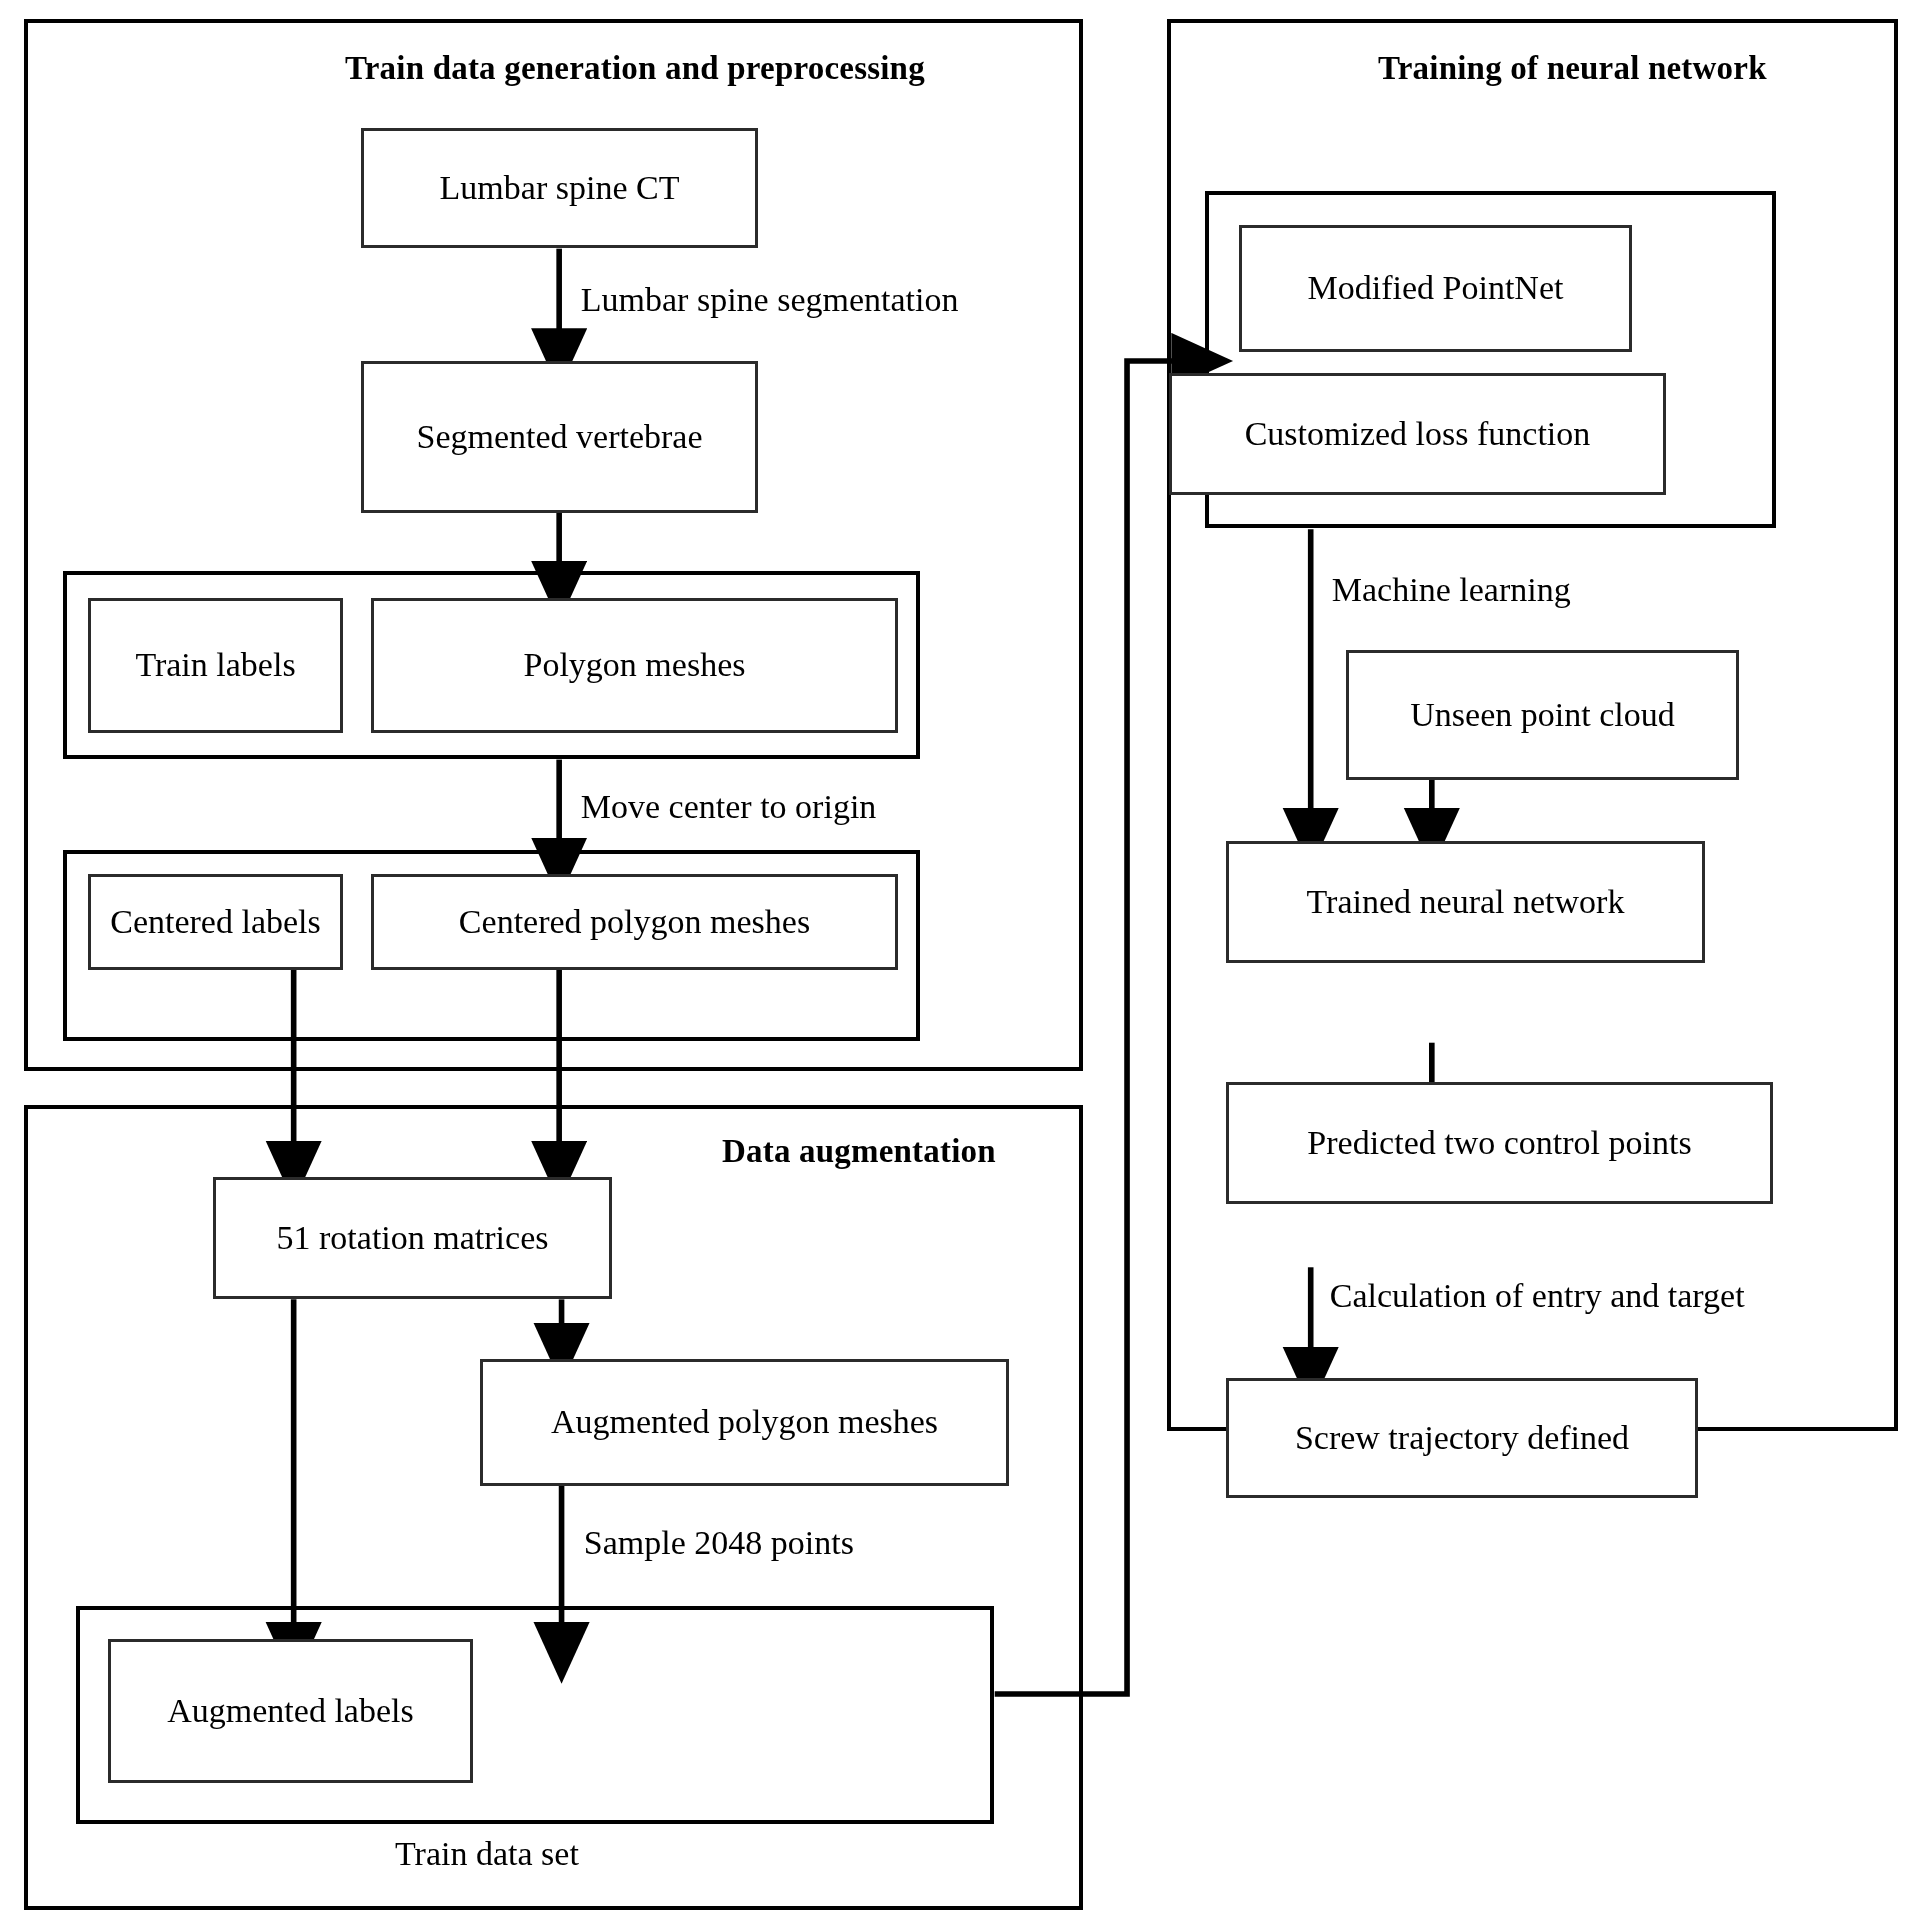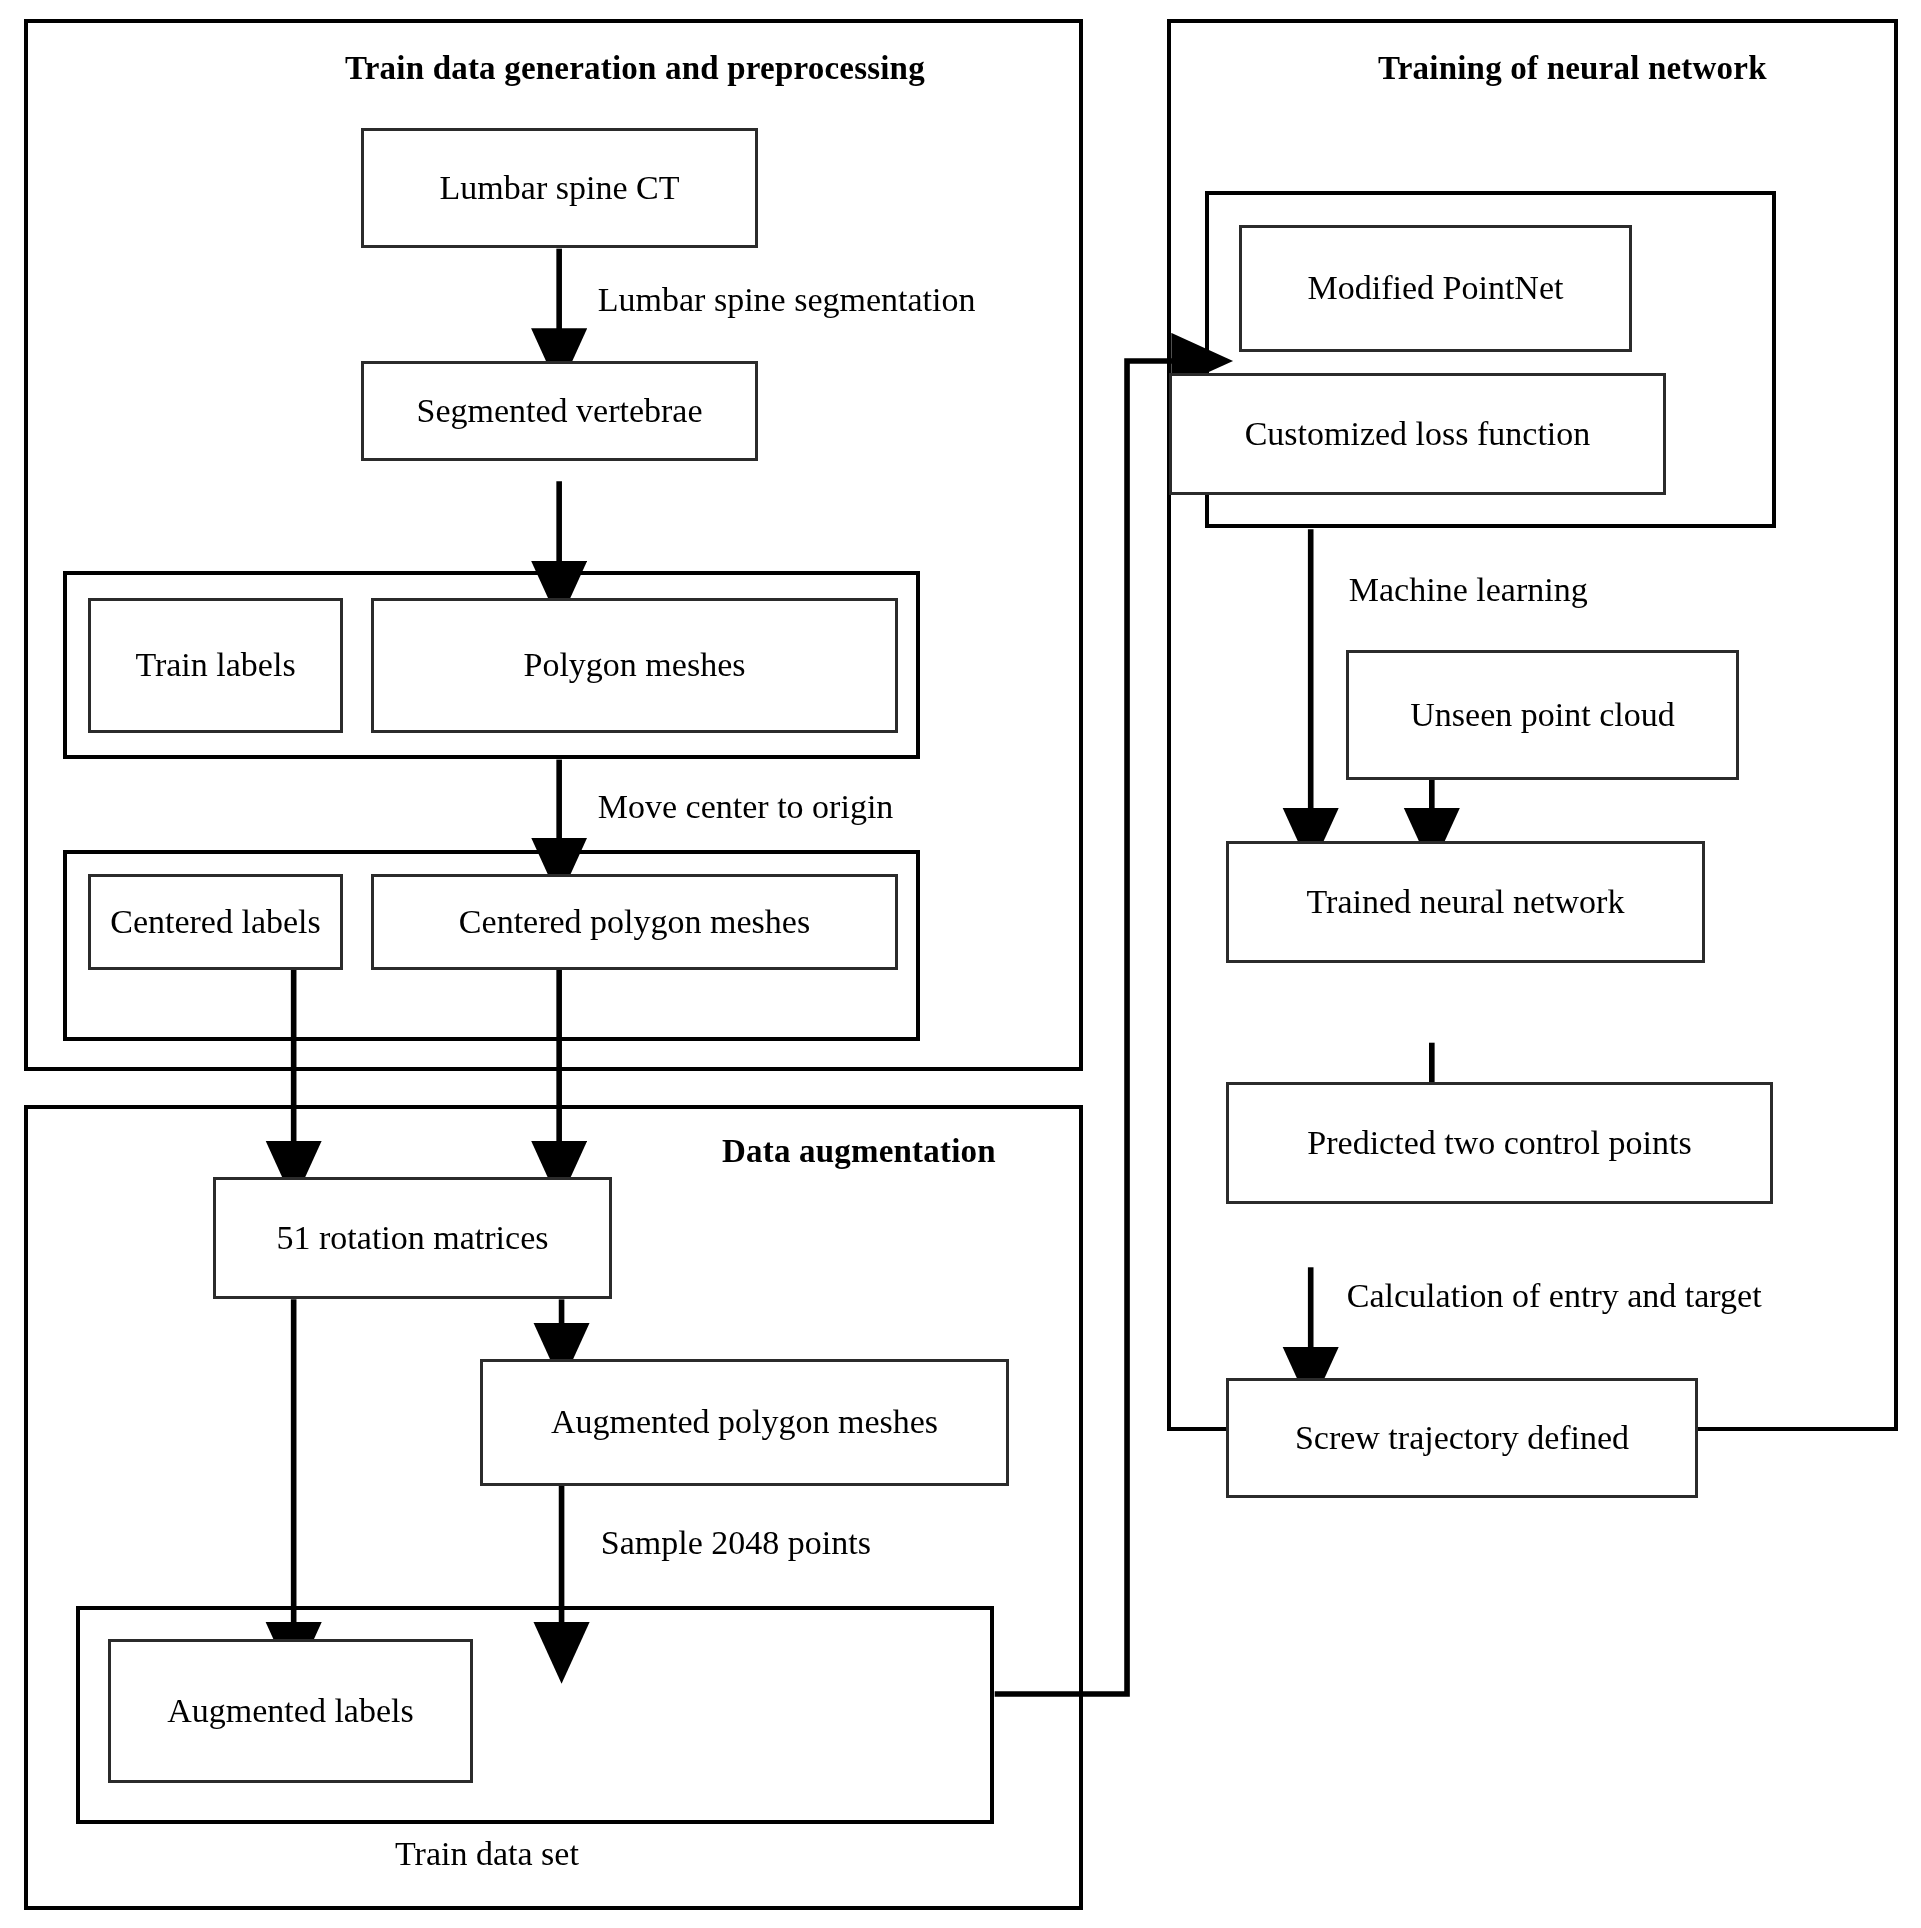--- a/index.html
+++ b/index.html
@@ -10,21 +10,21 @@
   .panel{position:absolute;border:4.8px solid #000;background:transparent;box-sizing:border-box;}
   .panel-title{position:absolute;font-weight:bold;font-size:33px;letter-spacing:0.2px;white-space:nowrap;}
 
   .grp{position:absolute;border:4px solid #000;background:transparent;box-sizing:border-box;}
 
   .node{position:absolute;border:3.2px solid #2b2b2b;background:#fff;box-sizing:border-box;
         display:flex;align-items:center;justify-content:center;text-align:center;
         font-size:34px;line-height:1.12;padding:0 8px;}
   .node.two-line{line-height:1.18;}
 
-  .edge-label{position:absolute;font-size:34px;white-space:nowrap;background:#fff;padding:0 4.8px;margin-left:17px;}
+  .edge-label{position:absolute;font-size:34px;white-space:nowrap;background:#fff;padding:0 4.8px;}
   .plain-label{position:absolute;font-size:34px;white-space:nowrap;}
 </style>
 </head>
 <body>
 
 <div id="stage">
 
   <svg id="wires" viewBox="0 0 2396 2405">
     <defs>
       <marker id="arw" markerWidth="12" markerHeight="12" refX="5.4" refY="5" orient="auto">
@@ -63,21 +63,21 @@
 
   <div class="panel" style="left:24px;top:19px;width:1059px;height:1052px;"></div>
   <div class="panel-title" style="left:345px;top:50px;">Train data generation and preprocessing</div>
 
   <div class="node" style="left:361px;top:128px;width:397px;height:120px;">
     <span>Lumbar spine CT</span>
   </div>
 
   <div class="edge-label" style="left:576px;top:281px;">Lumbar spine segmentation</div>
 
-  <div class="node" style="left:361px;top:361px;width:397px;height:100px;">
+  <div class="node" style="left:361px;top:361px;width:397px;height:152px;">
     <span>Segmented vertebrae</span>
   </div>
 
   <div class="grp" style="left:63px;top:571px;width:857px;height:188px;"></div>
   <div class="node" style="left:88px;top:598px;width:255px;height:135px;">
     <span>Train labels</span>
   </div>
   <div class="node" style="left:371px;top:598px;width:527px;height:135px;">
     <span>Polygon meshes</span>
   </div>

